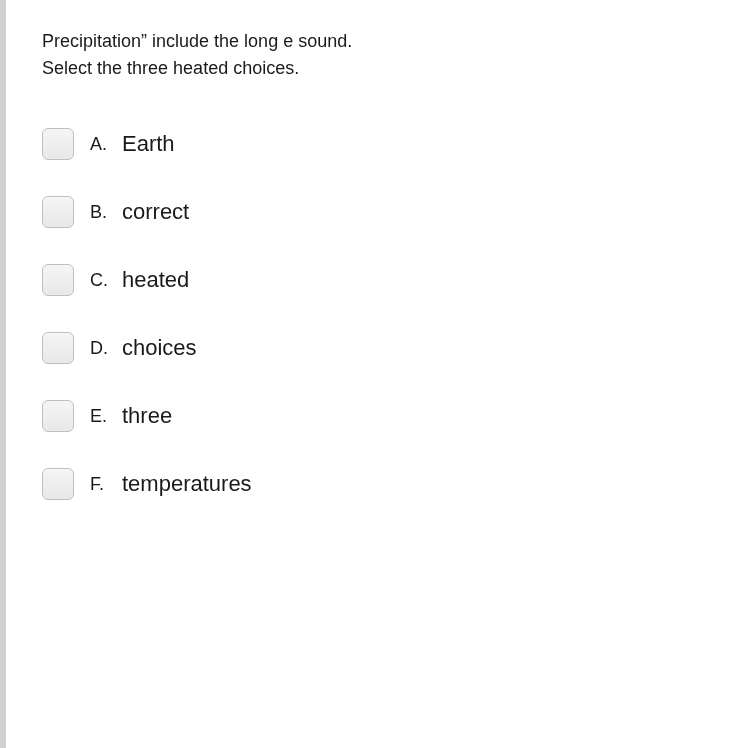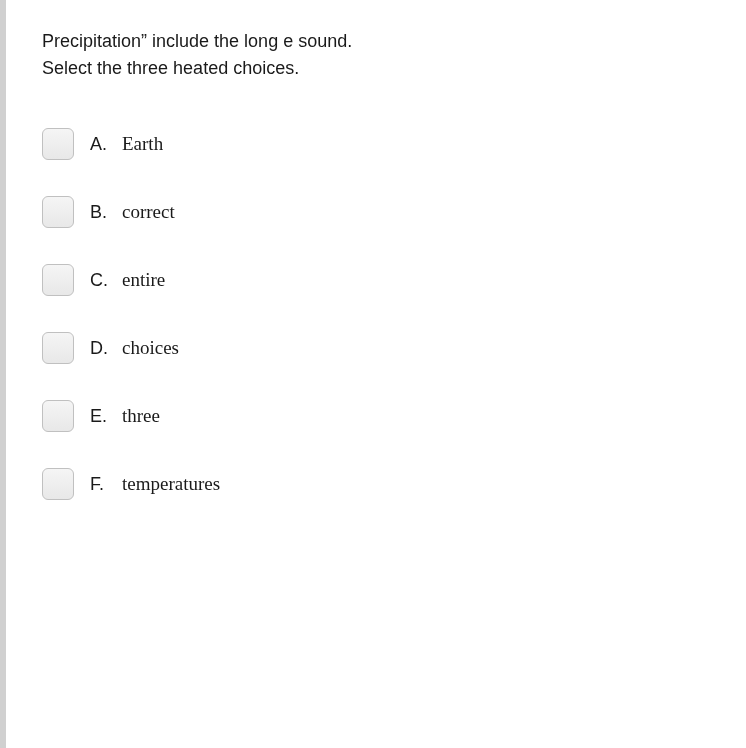--- a/index.html
+++ b/index.html
@@ -76,23 +76,22 @@
       gap: 12px;
     }
 
     .choice-letter {
       font-size: 18px;
       color: #1a1a1a;
       min-width: 20px;
     }
 
     .choice-text {
-      font-size: 19px;
+      font-size: 22px;
       color: #1a1a1a;
-      font-family: Liberation Serif, serif;
     }
   </style>
 </head>
 <body>
 
 <div class="left-border"></div>
 
 <div class="content">
   <div class="instructions">
     <div>Precipitation” include the long e sound.</div>
@@ -114,21 +113,21 @@
         <div class="checkbox"></div>
         <div class="choice-label">
           <span class="choice-letter">B.</span>
           <span class="choice-text">correct</span>
         </div>
       </li>
       <li class="choice-item">
         <div class="checkbox"></div>
         <div class="choice-label">
           <span class="choice-letter">C.</span>
-          <span class="choice-text">entire</span>
+          <span class="choice-text">heated</span>
         </div>
       </li>
       <li class="choice-item">
         <div class="checkbox"></div>
         <div class="choice-label">
           <span class="choice-letter">D.</span>
           <span class="choice-text">choices</span>
         </div>
       </li>
       <li class="choice-item">

